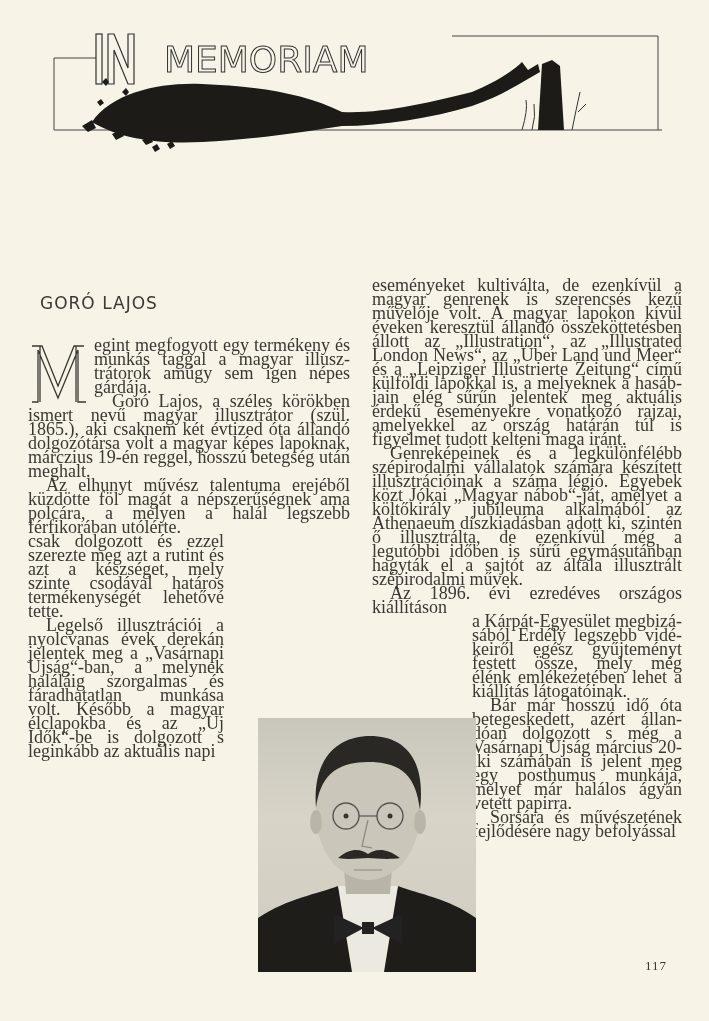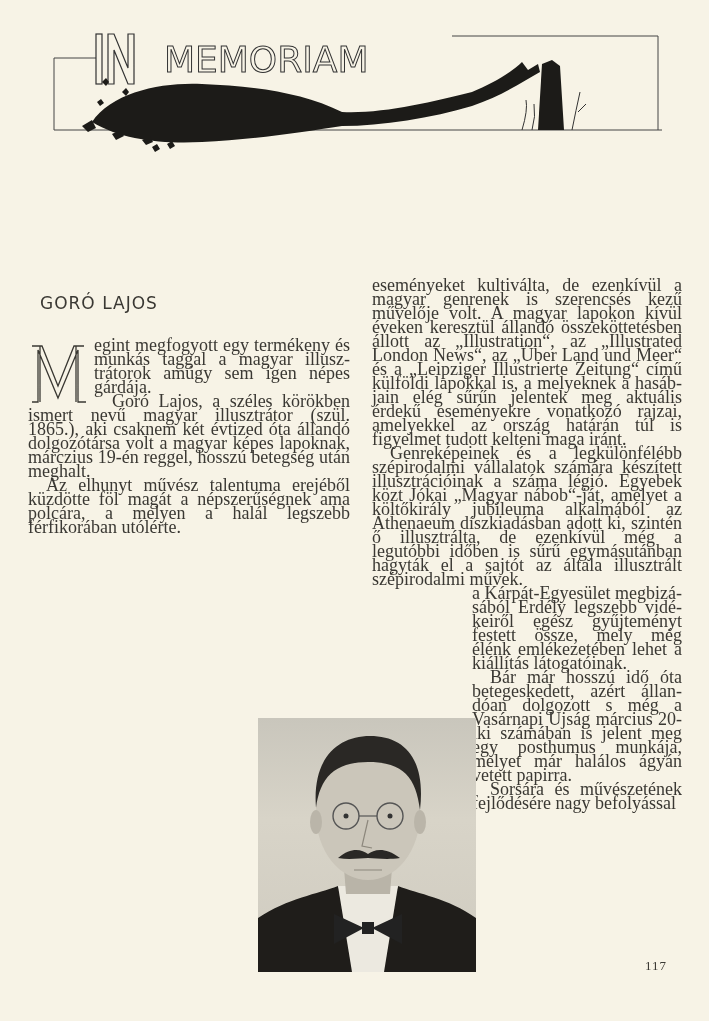--- a/index.html
+++ b/index.html
@@ -83,26 +83,29 @@
     <p class="noindent">
       <span class="dropcap">
         <svg viewBox="0 0 60 64">
           <path d="M4,62 L10,62 L10,10 L30,58 L50,10 L50,62 L58,62 M4,6 L14,6 L30,46 L46,6 L56,6 M12,6 L12,62 M48,6 L48,62" fill="none" stroke="#3a3833" stroke-width="1.3"></path>
         </svg>
       </span><span>egint megfogyott egy termékeny és munkás taggal a magyar illusz­trátorok amúgy sem igen népes gárdája.</span>
     </p>
     <p>Goró Lajos, a széles körökben ismert nevű magyar illusztrátor (szül. 1865.), aki csaknem két évtized óta állandó dolgozótársa volt a magyar képes lapoknak, márczius 19-én reggel, hosszú betegség után meghalt.</p>
     <p>Az elhunyt művész talentuma erejéből küz­dötte föl magát a népszerűségnek ama pol­cára, a melyen a halál legszebb férfikorában utólérte.</p>
     <div class="narrow-left">
+      <p class="noindent">csak dolgozott és ezzel sze­rezte meg azt a rutint és azt a készséget, mely szinte cso­dával határos termékenysé­gét lehetővé tette.</p>
+      <p>Legelső illusztrációi a nyolcvanas évek derekán jelentek meg a „Vasárnapi Ujság“-ban, a melynek halá­láig szorgalmas és fáradha­tatlan munkása volt. Később a magyar élclapokba és az „Uj Idők“-be is dolgozott s leginkább az aktuális napi</p>
     </div>
   </div>
 
   <div class="col col-right">
     <p class="noindent">eseményeket kultiválta, de ezenkívül a magyar genrenek is szerencsés kezű művelője volt. A magyar lapokon kívül éveken keresztül állandó összeköttetésben állott az „Illustration“, az „Illustrated London News“, az „Über Land und Meer“ és a „Leipziger Illustrierte Zeitung“ című külföldi lapokkal is, a melyeknek a hasáb­jain elég sűrűn jelentek meg aktuális érdekű eseményekre vonatkozó rajzai, amelyekkel az ország határán túl is figyelmet tudott kelteni maga iránt.</p>
     <p>Genreképeinek és a legkülönfélébb szép­irodalmi vállalatok számára készített illusztrá­cióinak a száma légió. Egyebek közt Jókai „Magyar nábob“-ját, amelyet a költőkirály jubi­leuma alkalmából az Athenaeum díszkiadás­ban adott ki, szintén ő illusztrálta, de ezen­kívül még a legutóbbi időben is sűrű egymás­utánban hagyták el a sajtót az általa illusztrált szépirodalmi művek.</p>
+    <p>Az 1896. évi ezredéves országos kiállításon</p>
     <div class="narrow-right">
       <p class="noindent">a Kárpát-Egyesület megbizá­sából Erdély legszebb vidé­keiről egész gyűjteményt fes­tett össze, mely még élénk emlékezetében lehet a kiál­lítás látogatóinak.</p>
       <p>Bár már hosszú idő óta betegeskedett, azért állan­dóan dolgozott s még a Vasár­napi Ujság március 20-iki szá­mában is jelent meg egy post­humus munkája, melyet már halálos ágyán vetett papirra.</p>
       <p>Sorsára és művészetének fejlődésére nagy befolyással</p>
     </div>
   </div>
 
   <div class="portrait">
     <svg viewBox="0 0 218 254">
 

